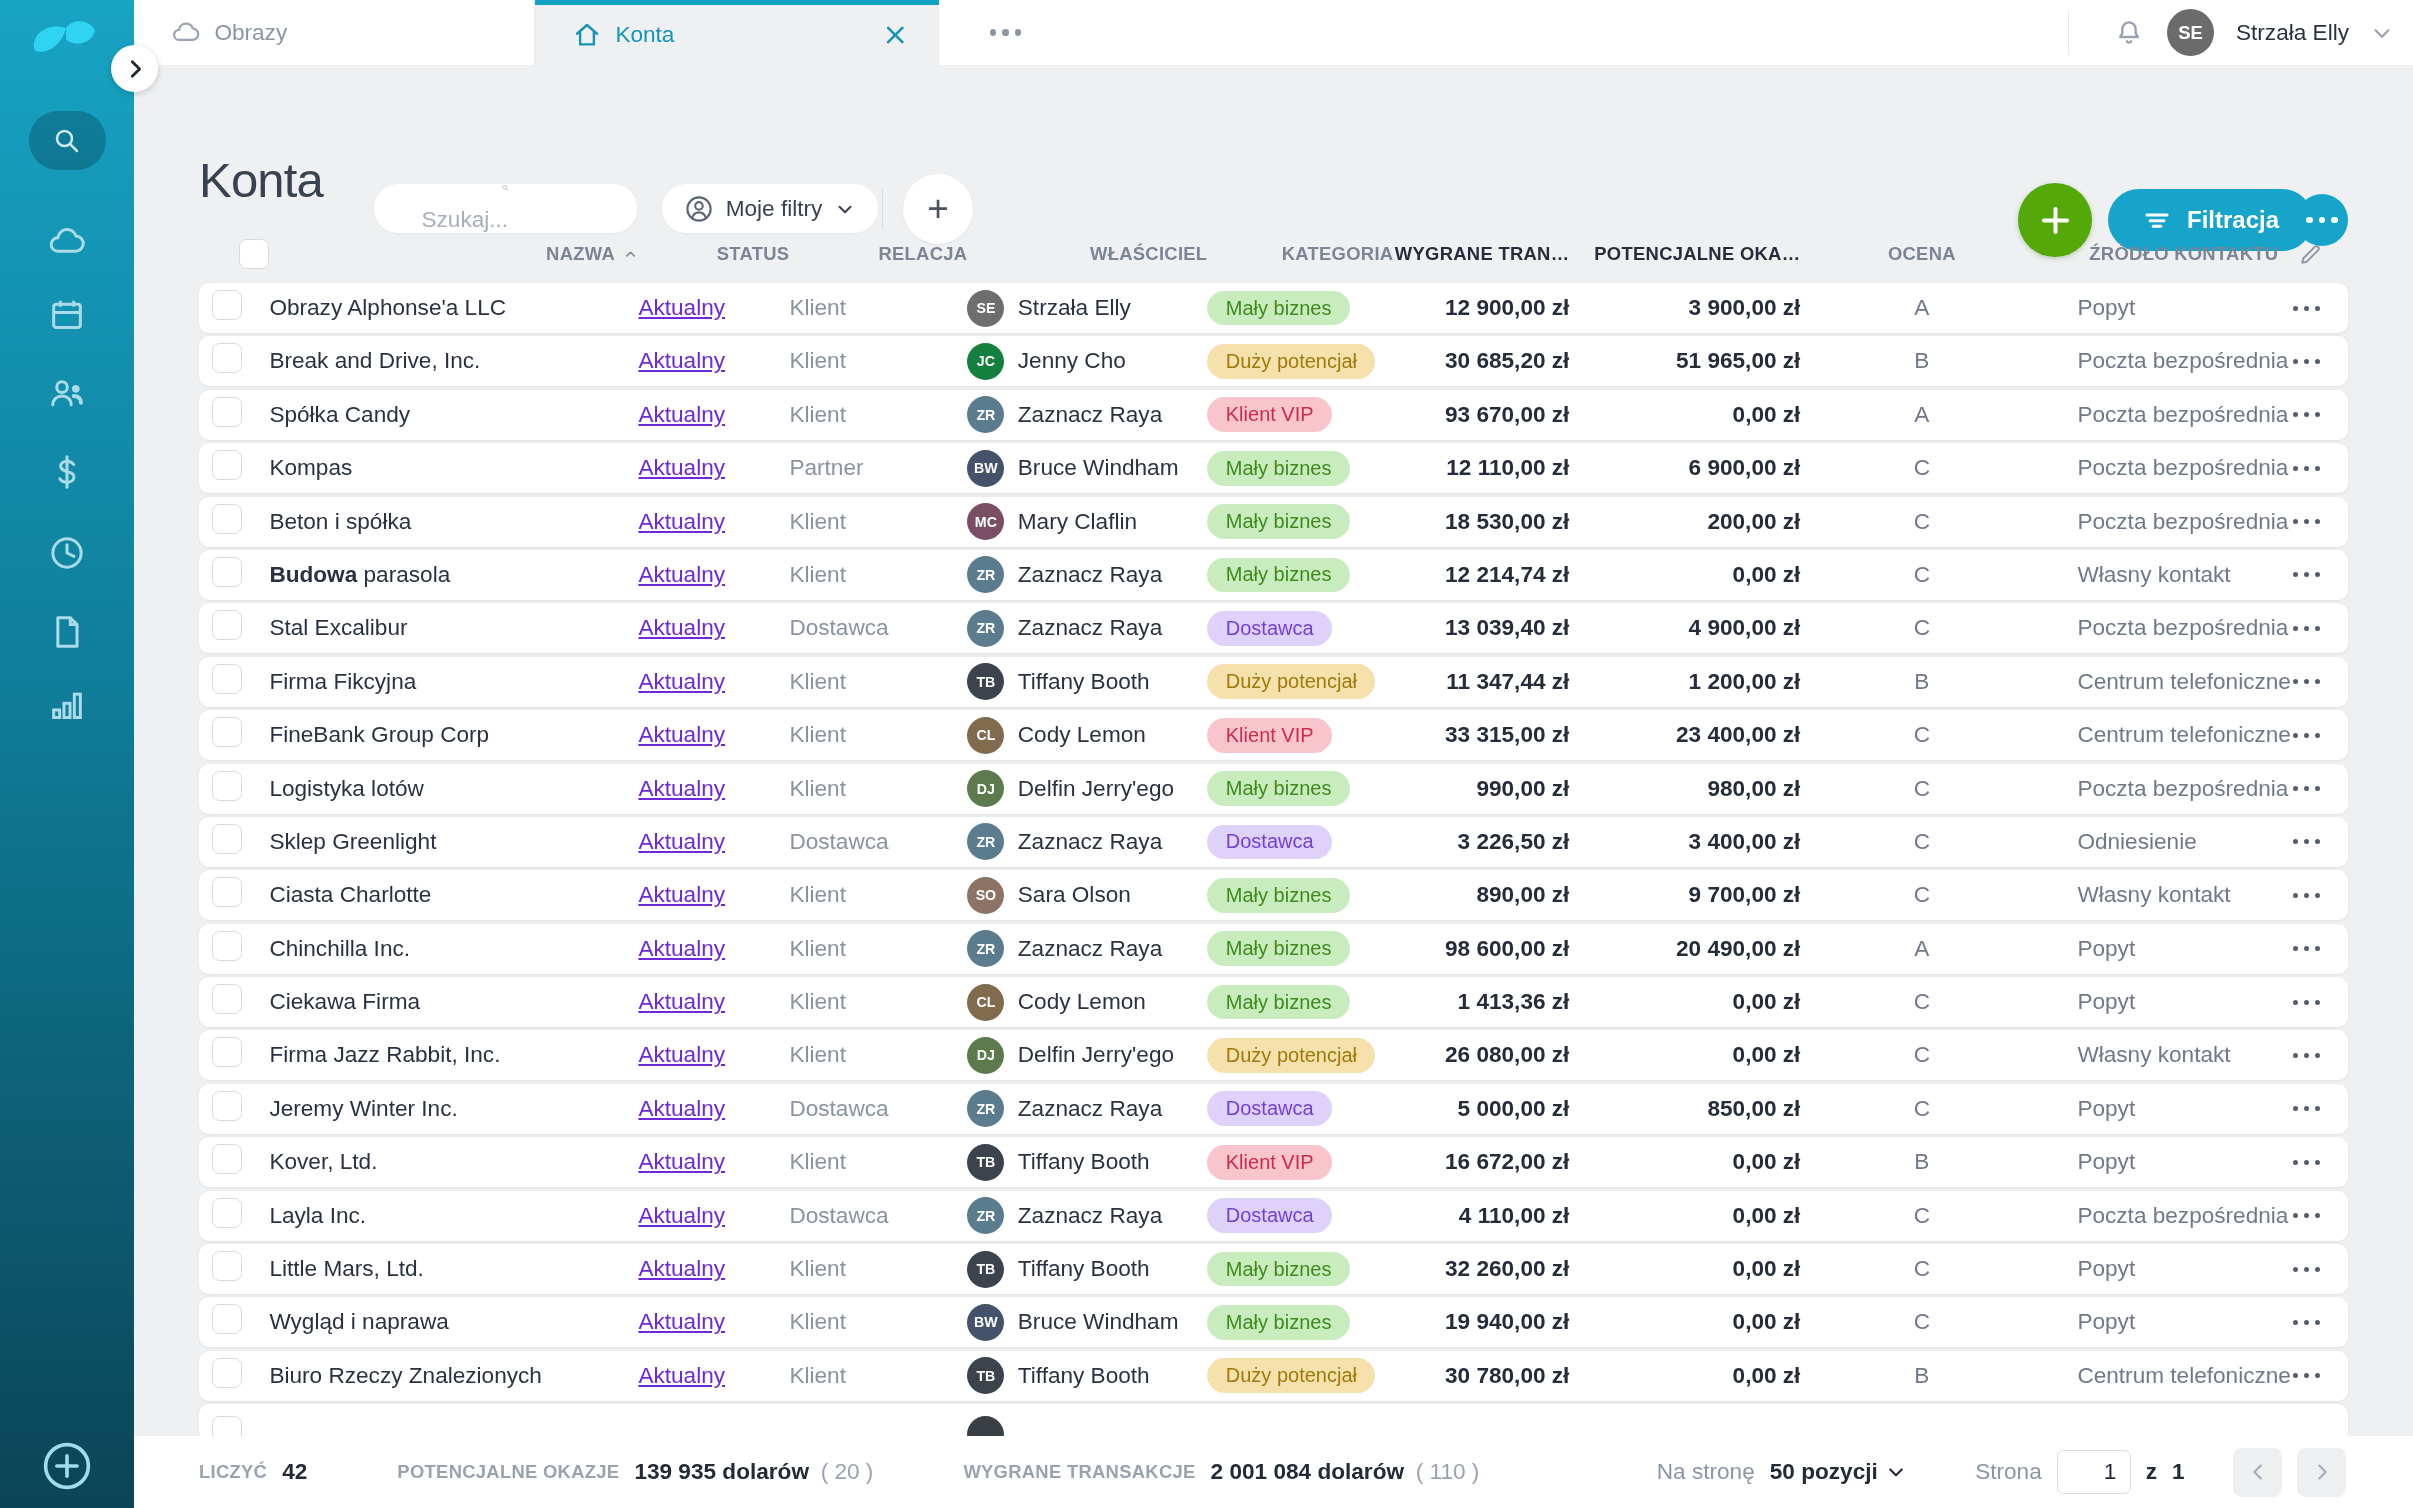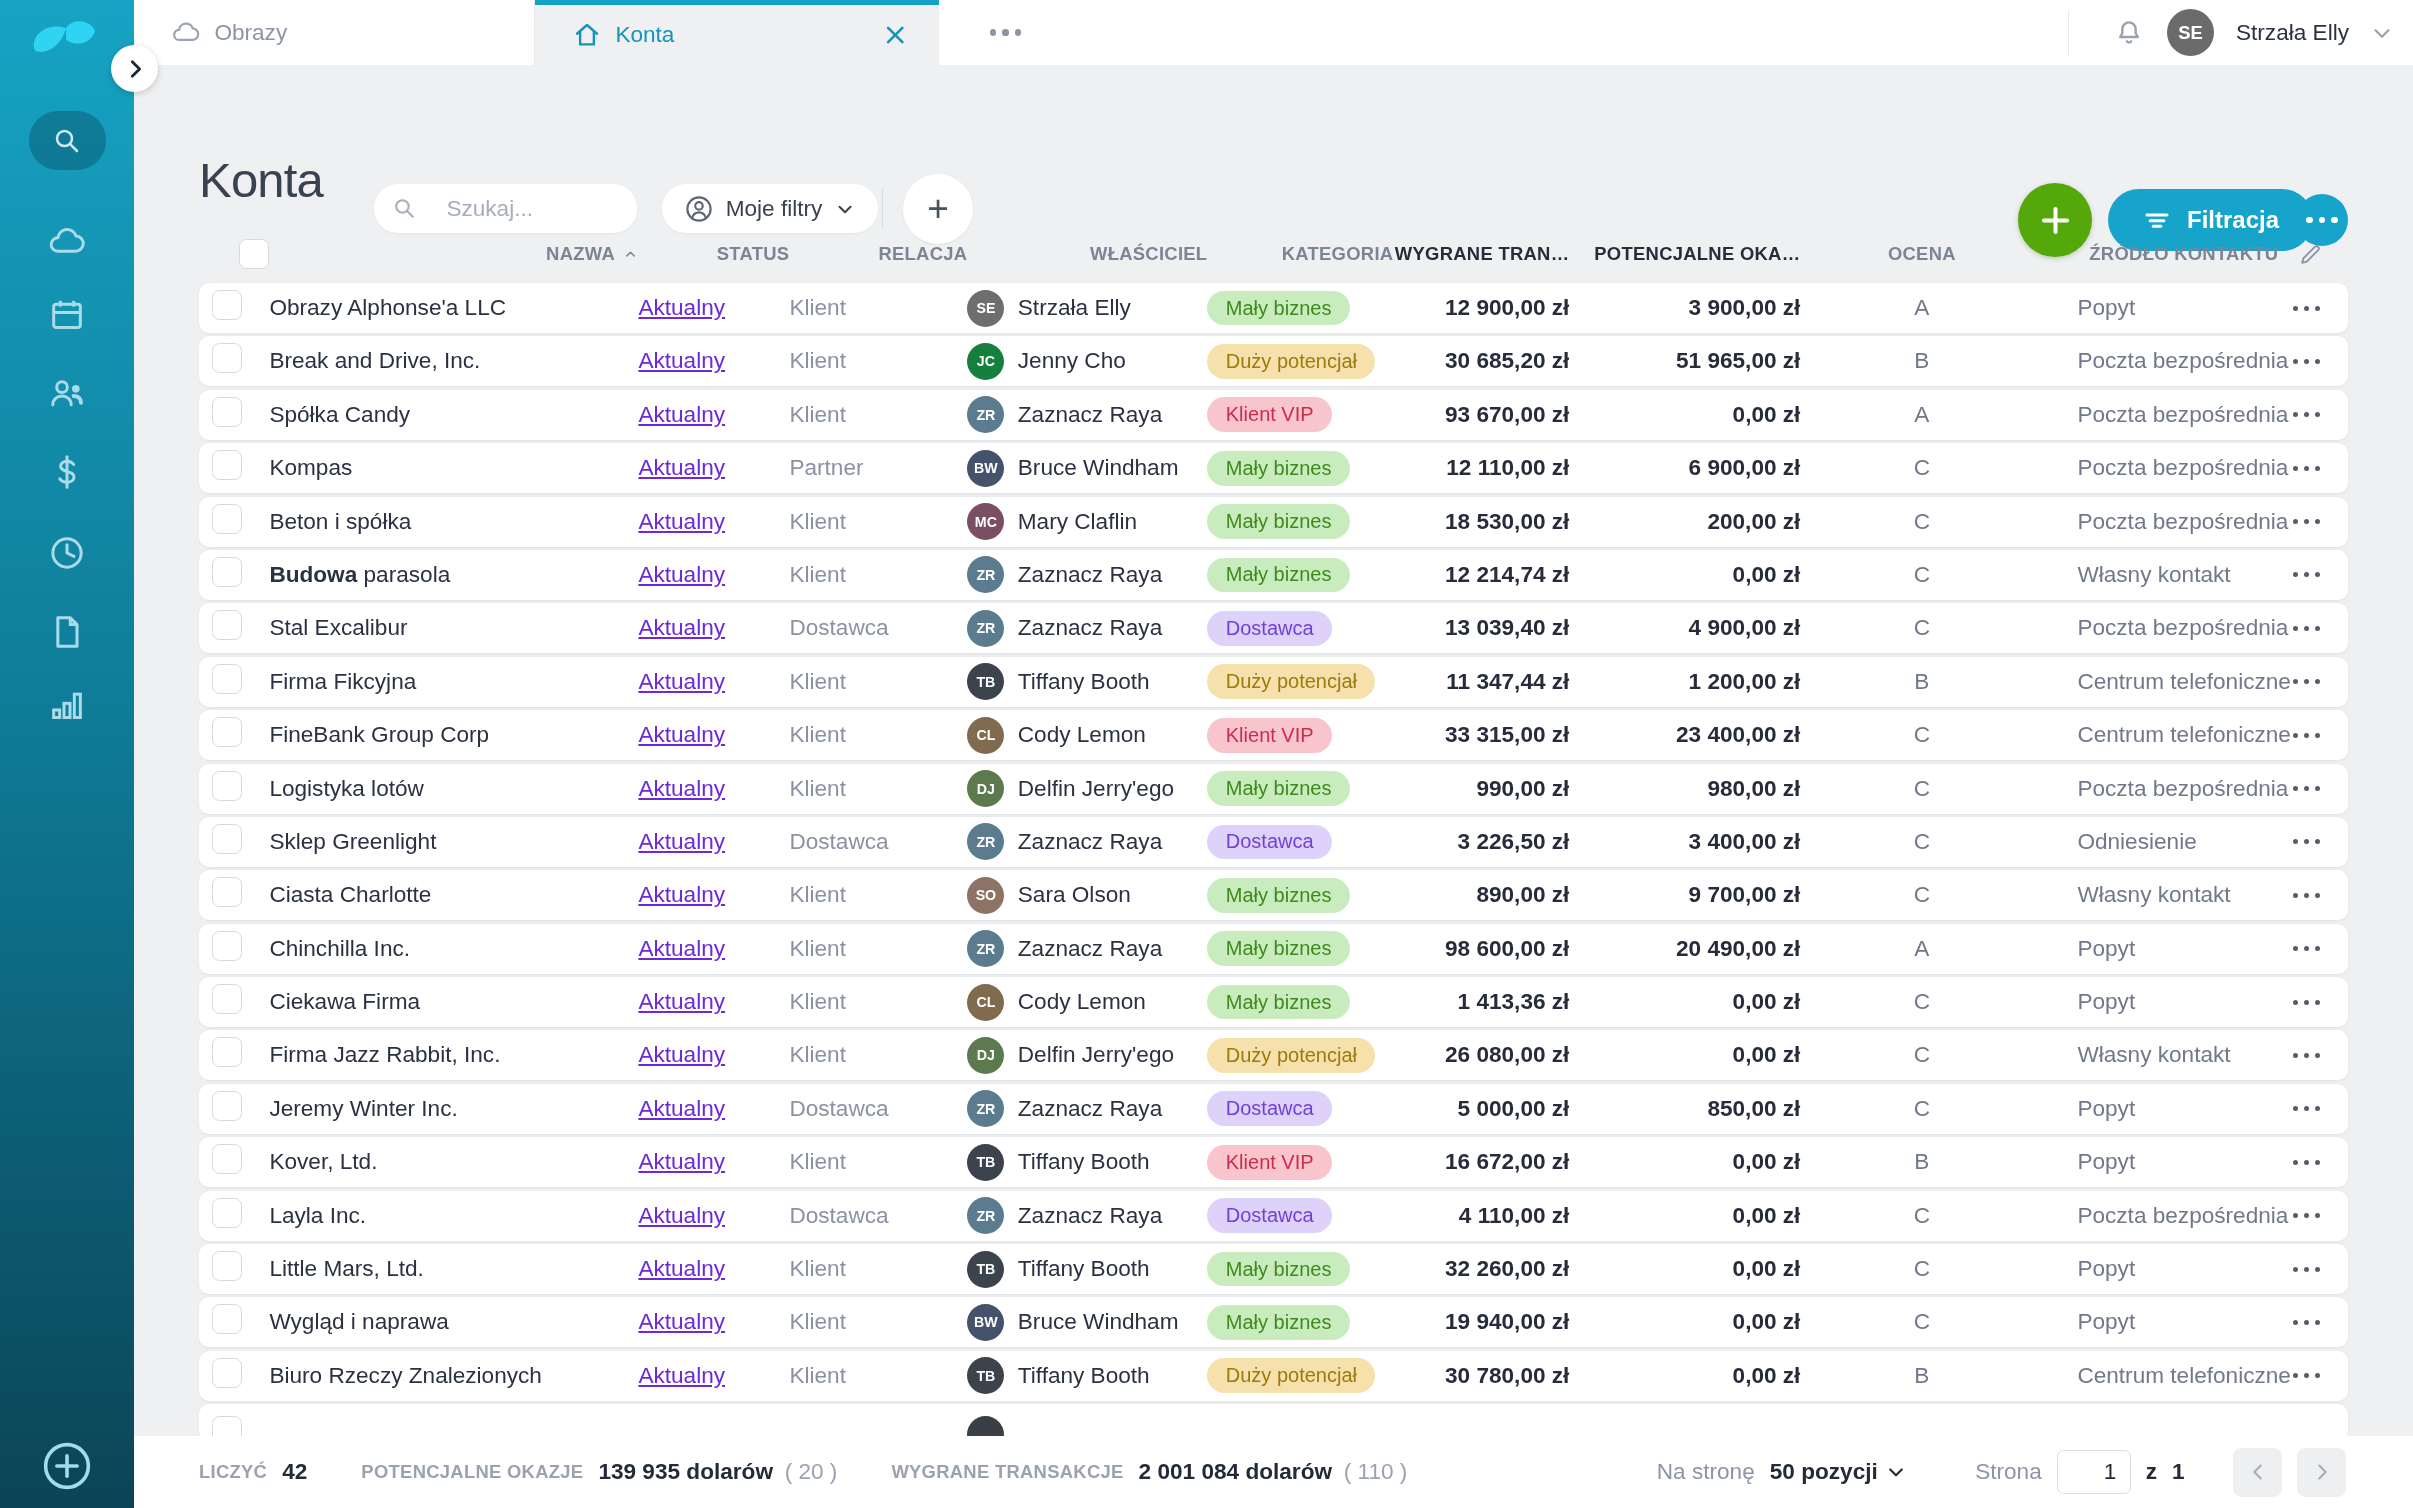--- a/index.html
+++ b/index.html
@@ -35,21 +35,21 @@
   .bell { color:#99a1b0; width:32px; height:32px; }
   .user-avatar { width:47px; height:47px; border-radius:50%; background:#6b6b6b; color:#fff; font-size:18.4px; font-weight:700;
     display:flex; align-items:center; justify-content:center; }
   .user-name { font-size:22.6px; color:#2a3140; }
   .chev { width:22px; height:22px; color:#9aa2b0; }
 
   
   .content { position:absolute; left:134px; top:65px; width:2279px; height:1443px; background:#eef0f2; }
   .page-title { position:absolute; left:65px; top:87px; font-size:49px; color:#3a4150; letter-spacing:-0.8px; }
   .search-pill { position:absolute; left:240px; top:119px; width:263px; height:49px; border-radius:24px; background:#fff;
-    display:flex; align-items:center; gap:29px; padding:0 18.4px; box-shadow:0 0.8px 2.5px rgba(20,30,40,.05); }
+    display:flex; align-items:center; gap:15px; padding:0 18.4px; box-shadow:0 0.8px 2.5px rgba(20,30,40,.05);flex-direction:column; }
   .search-pill svg { width:25px; height:25px; color:#a7aebb; }
   .search-pill input { border:0; outline:0; width:168px; font-size:22.6px; color:#3a4150; font-family:inherit; background:transparent;}
   .search-pill input::placeholder { color:#a7aebb; }
   .filters-pill { position:absolute; left:528px; top:119px; height:49px; border-radius:24px; background:#fff;
     display:flex; align-items:center; gap:11.7px; padding:0 22px; font-size:22.6px; color:#39404f;
     box-shadow:0 0.8px 2.5px rgba(20,30,40,.05); }
   .filters-pill .pic { width:30px; height:30px; color:#5c6575; }
   .hdr-sep { position:absolute; left:748px; top:124px; height:40px; width:0.8px; background:#d9dce1; }
   .add-view { position:absolute; left:769px; top:109px; width:70px; height:70px; border-radius:50%; background:#fff;
     box-shadow:0 0.8px 2.5px rgba(20,30,40,.07); display:flex; align-items:center; justify-content:center;
@@ -90,21 +90,21 @@
   .c-rate { text-align:center; color:#707889; }
   .c-src { color:#707889; padding-left:34px; white-space:nowrap; }
   .c-menu { display:flex; justify-content:center; color:#555c6b; }
   .c-menu .dots i { width:5px; height:5px; }
   .partial { height:37px; overflow:hidden; margin-bottom:0; align-items:start; padding-top:11.7px; }
   .partial .pav { width:37px; height:37px; border-radius:50%; background:#3a3f46; }
   .partial .pbadge { width:142px; height:32px; border-radius:837px; background:#c9ecbf; }
 
   
   .footer { position:absolute; left:134px; bottom:0; width:2279px; height:72px; background:#fff; z-index:25;
-    display:flex; align-items:center; padding:0 67px 0 65px; }
+    display:flex; align-items:center; padding:0 67px 0 65px;gap:36px; }
   .f-label { font-size:18.4px; color:#9aa2b0; font-weight:700; letter-spacing:0.3px; }
   .f-val { font-size:22.6px; color:#232a38; font-weight:700; margin-left:15px; }
   .f-extra { font-size:22.6px; color:#9aa2b0; margin-left:11.7px; }
   .f-group { display:flex; align-items:center; }
   .f-gap { margin-left:54px; }
   .f-right { margin-left:auto; display:flex; align-items:center; gap:15px; }
   .pp-label { font-size:22.6px; color:#8d95a5; }
   .pp-val { font-size:22.6px; font-weight:700; color:#232a38; display:flex; align-items:center; gap:8.4px; }
   .pp-val svg { width:20px; height:20px; color:#232a38; }
   .pg-label { font-size:22.6px; color:#8d95a5; margin-left:54px; }

